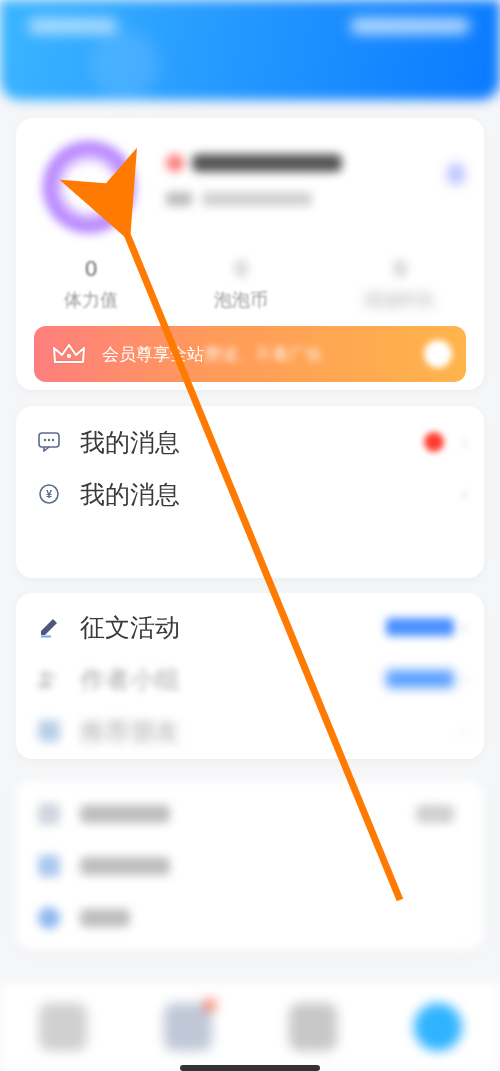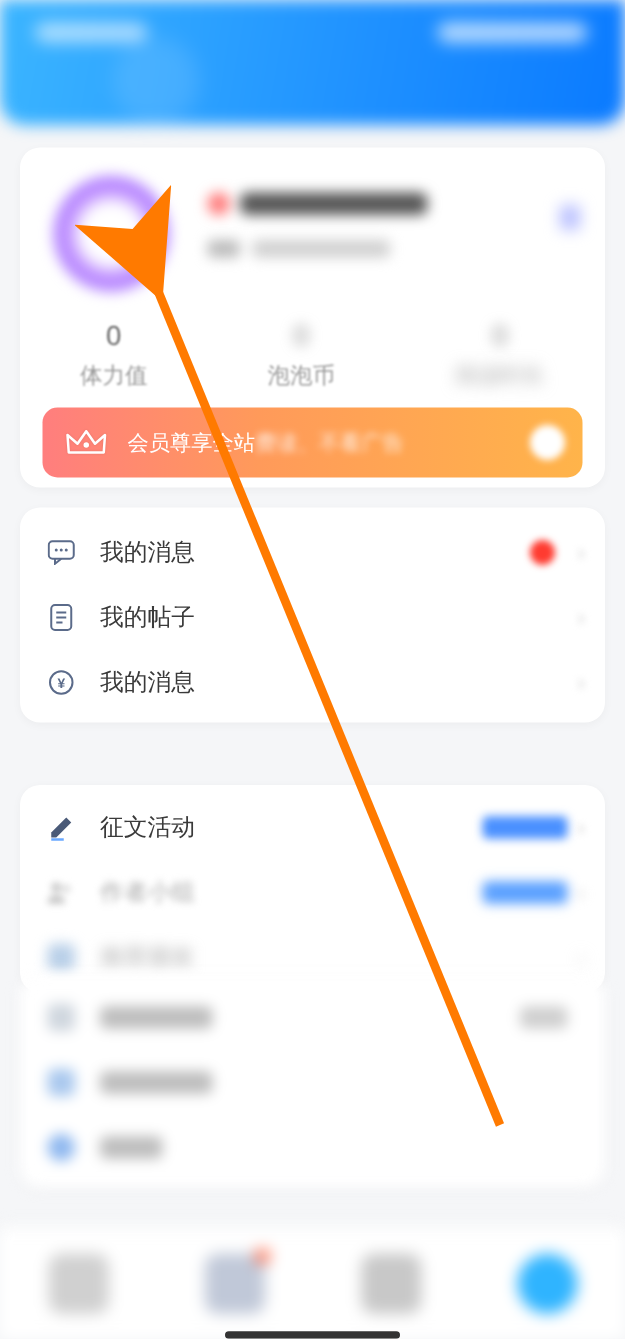--- a/index.html
+++ b/index.html
@@ -32,26 +32,26 @@
 .vip-banner{position:absolute;top:208px;left:18px;right:18px;height:56px;border-radius:12px;background:linear-gradient(90deg,#ff7e7e 0%,#ff9a5a 40%,#ffb44a 100%);display:flex;align-items:center;padding:0 16px;color:#fff;font-size:17px;overflow:hidden}
 .vip-crown{width:38px;height:28px;margin-right:14px;display:flex;align-items:center;justify-content:center}
 .vip-crown svg{filter:drop-shadow(0 0 1px rgba(0,0,0,.1))}
 .vip-tail{filter:blur(3px);opacity:.85}
 .vip-dot{position:absolute;right:14px;width:28px;height:28px;border-radius:50%;background:#fff;filter:blur(3px)}
 
 
 .list1{top:406px;height:172px;padding:10px 0}
 .row{display:flex;align-items:center;height:52px;padding:0 20px;position:relative}
 .row-icon{width:26px;height:26px;margin-right:18px;display:flex;align-items:center;justify-content:center;color:#5b6b8a}
-.row-label{font-size:19px;color:#3a3a3a}
+.row-label{font-size:25px;color:#3a3a3a}
 .row-chev{position:absolute;right:16px;color:#ccc;font-size:18px;filter:blur(3px)}
 .badge-red{position:absolute;right:40px;width:20px;height:20px;border-radius:50%;background:#ff3b30;filter:blur(3px)}
 
 
-.list2{top:628px;height:166px;padding:8px 0}
+.list2{top:593px;height:166px;padding:8px 0}
 .row.blur{filter:blur(3px)}
 .row.blur2{filter:blur(5px)}
 .link-blue{position:absolute;right:30px;width:68px;height:18px;background:#4a90ff;border-radius:4px;filter:blur(4px)}
 .row-label.gray{color:#a8a8a8}
 
 
 .list3{top:780px;height:170px;padding:8px 0;filter:blur(5px)}
 .lbl-blob{width:90px;height:18px;background:#bdbdbd;border-radius:5px}
 .icn-blob{width:22px;height:22px;border-radius:5px}
 .end-blob{position:absolute;right:30px;width:38px;height:18px;background:#cfcfcf;border-radius:5px}
@@ -119,32 +119,20 @@
       <svg width="22" height="20" viewBox="0 0 22 20">
           <rect x="1" y="1" width="20" height="14" rx="3" fill="none" stroke="#5b6b8a" stroke-width="1.6"></rect>
           <circle cx="7" cy="8" r="1.2" fill="#5b6b8a"></circle>
           <circle cx="11" cy="8" r="1.2" fill="#5b6b8a"></circle>
           <circle cx="15" cy="8" r="1.2" fill="#5b6b8a"></circle>
           <path d="M6 15 L6 19 L11 15" fill="none" stroke="#5b6b8a" stroke-width="1.6"></path>
         </svg>
     </span>
     <span class="row-label">我的消息</span>
     <span class="badge-red"></span>
-    <span class="row-chev">›</span>
-  </div>
-  <div class="row">
-    <span class="row-icon">
-      <svg width="20" height="22" viewBox="0 0 20 22">
-          <rect x="2" y="1" width="16" height="20" rx="3" fill="none" stroke="#5b6b8a" stroke-width="1.6"></rect>
-          <line x1="6" y1="7" x2="14" y2="7" stroke="#5b6b8a" stroke-width="1.6"></line>
-          <line x1="6" y1="11" x2="14" y2="11" stroke="#5b6b8a" stroke-width="1.6"></line>
-          <line x1="6" y1="15" x2="11" y2="15" stroke="#5b6b8a" stroke-width="1.6"></line>
-        </svg>
-    </span>
-    <span class="row-label">我的帖子</span>
     <span class="row-chev">›</span>
   </div>
   <div class="row">
     <span class="row-icon">
       <svg width="22" height="22" viewBox="0 0 22 22">
           <circle cx="11" cy="11" r="9" fill="none" stroke="#5b6b8a" stroke-width="1.6"></circle>
           <text x="11" y="15" text-anchor="middle" font-size="11" fill="#5b6b8a" font-weight="600">¥</text>
         </svg>
     </span>
     <span class="row-label">我的消息</span>

